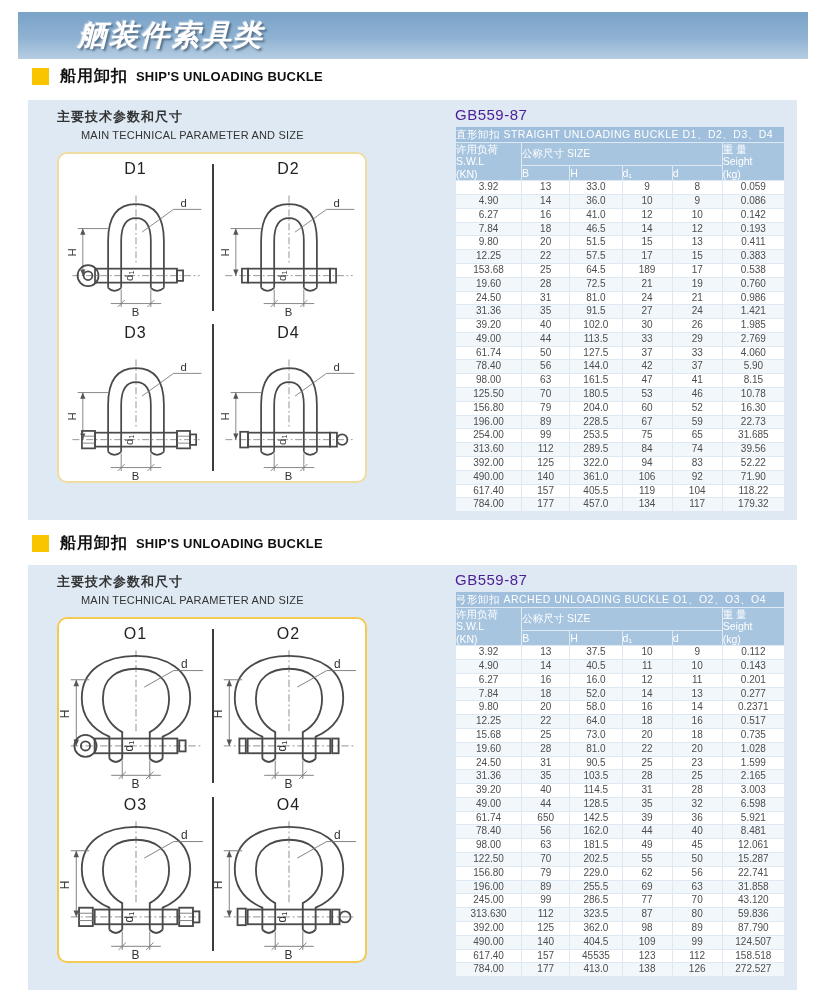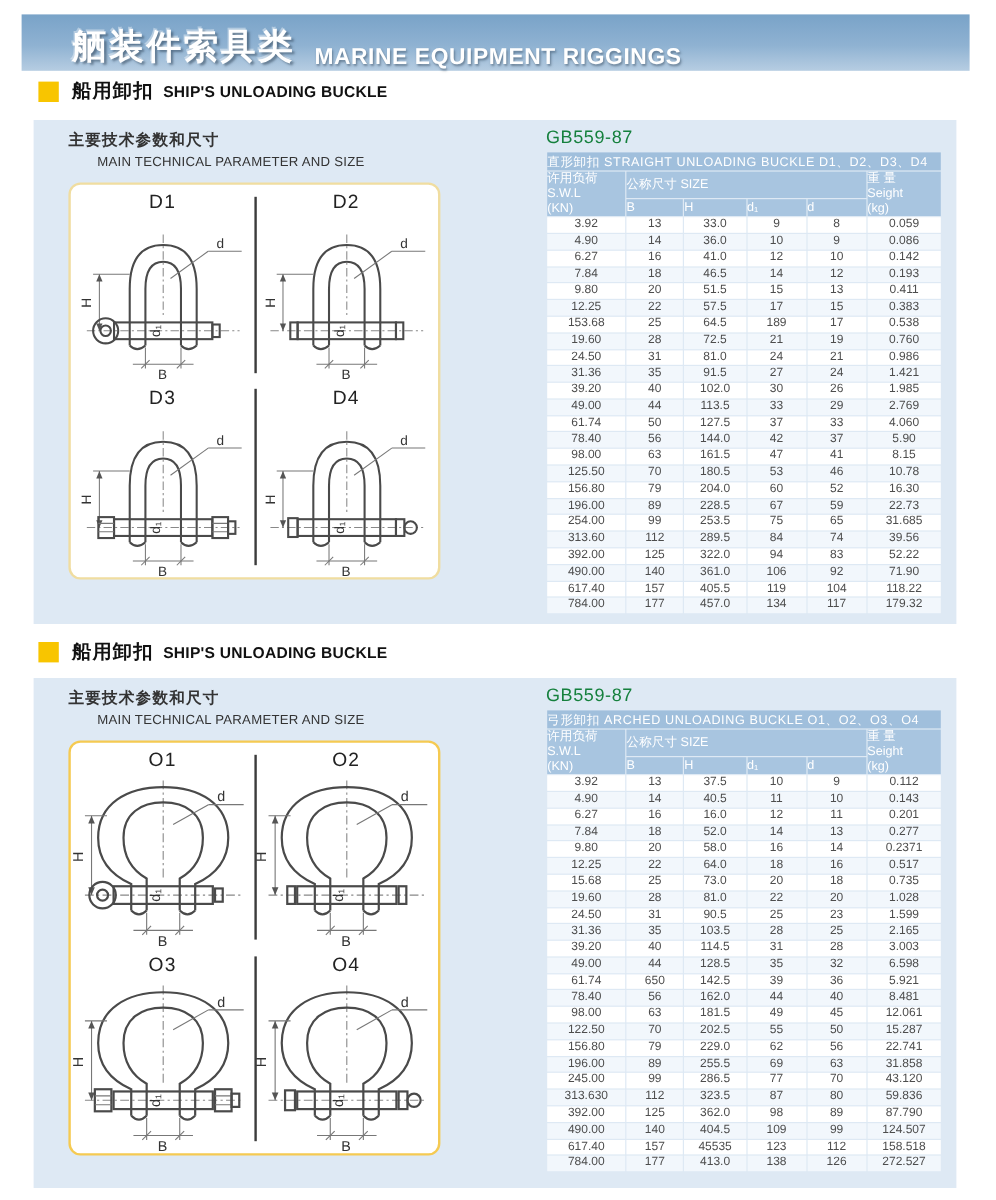--- a/index.html
+++ b/index.html
@@ -2,40 +2,40 @@
 <html style="--banner_top: #79a3c8; --banner_mid: #8fb2d2; --banner_bottom: #b6cde2; --accent_yellow: #f8c500; --panel_bg: #dee9f4; --band_bg: #a0bfdc; --header_bg: #a8c5e0; --row_alt: #f2f7fc; --table_text: #4d4d4d; --box1_border: #f0dda0; --box2_border: #f5ca52; --drawing_stroke: #4a4a4a;"><head>
 <meta charset="utf-8">
 <style>
   html,body{margin:0;padding:0;background:#fff;}
   #page{position:relative;width:830px;height:1000px;background:#fff;overflow:hidden;
         font-family:"Liberation Sans","DejaVu Sans",sans-serif;}
 
   
   .banner{position:absolute;left:18px;top:12px;width:790px;height:47px;
     background:linear-gradient(to bottom,var(--banner_top,#79a3c8) 0%,var(--banner_mid,#8fb2d2) 55%,var(--banner_bottom,#b6cde2) 100%);
-    display:flex;align-items:flex-end;padding-left:42px;box-sizing:border-box;}
+    display:flex;align-items:center;padding-left:60px;box-sizing:border-box;font-style:italic;}
   .banner .zh{color:#fff;font-size:29px;font-weight:bold;letter-spacing:2px;
     text-shadow:2px 2px 2px rgba(40,60,80,.55),-1px -1px 0 rgba(255,255,255,.4);}
   .banner .en{color:#fff;font-size:19px;font-weight:bold;margin-left:16px;letter-spacing:.5px;
     text-shadow:1px 2px 2px rgba(40,60,80,.5);}
 
   
   .sec-head{position:absolute;left:32px;display:flex;align-items:center;}
   .sec-head .sq{width:17px;height:17px;background:var(--accent_yellow,#f8c500);margin-right:11px;}
   .sec-head .zh{font-size:16px;font-weight:bold;color:#111;letter-spacing:1px;}
   .sec-head .en{font-size:13px;font-weight:bold;color:#111;margin-left:8px;letter-spacing:.2px;}
   #sec-head-1{top:66px;} #sec-head-2{top:533px;}
 
   
   .panel{position:absolute;left:28px;width:769px;background:var(--panel_bg,#dee9f4);}
   #panel-1{top:100px;height:420px;} #panel-2{top:565px;height:425px;}
   .param{position:absolute;left:29px;top:8px;color:#333;}
   .param .l1{font-size:13px;letter-spacing:1px;font-weight:bold;}
   .param .l2{font-size:11px;margin-top:3px;letter-spacing:.2px;padding-left:24px;}
-  .std{position:absolute;left:427px;top:6px;font-size:15px;color:#15803d;letter-spacing:.5px;}
+  .std{position:absolute;left:427px;top:6px;font-size:15px;color:#4c1d95;letter-spacing:.5px;}
 
   
   .dbox{position:absolute;left:29px;width:310px;background:#fff;border-radius:10px;box-sizing:border-box;}
   #dbox-1{top:52px;height:331px;border:2px solid var(--box1_border,#f0dda0);}
   #dbox-2{top:52px;height:346px;border:2px solid var(--box2_border,#f5ca52);}
   .dgrid{position:relative;width:100%;height:100%;display:flex;flex-wrap:wrap;}
   .cell{width:50%;height:50%;box-sizing:border-box;display:flex;flex-direction:column;align-items:center;padding-top:6px;}
   .cell-title{font-size:16px;color:#222;letter-spacing:1px;height:18px;}
   .cell svg{flex:1 1 auto;width:178px;}
   .vdiv{position:absolute;left:50%;width:2px;background:#3c3c3c;}
@@ -127,21 +127,20 @@
         <rect class="draw" x="142" y="104" width="8" height="16"></rect>
         <circle class="draw" cx="156" cy="112" r="6"></circle>
       </g>
   </defs>
 </svg>
 
 <div id="page">
 
   <div class="banner">
     <span class="zh">舾装件索具类</span>
-    <span class="en">MARINE EQUIPMENT RIGGINGS</span>
   </div>
 
   <div class="sec-head" id="sec-head-1">
     <span class="sq"></span>
     <span class="zh">船用卸扣</span>
     <span class="en">SHIP'S UNLOADING BUCKLE</span>
   </div>
 
   <div class="panel" id="panel-1">
     <div class="param">

